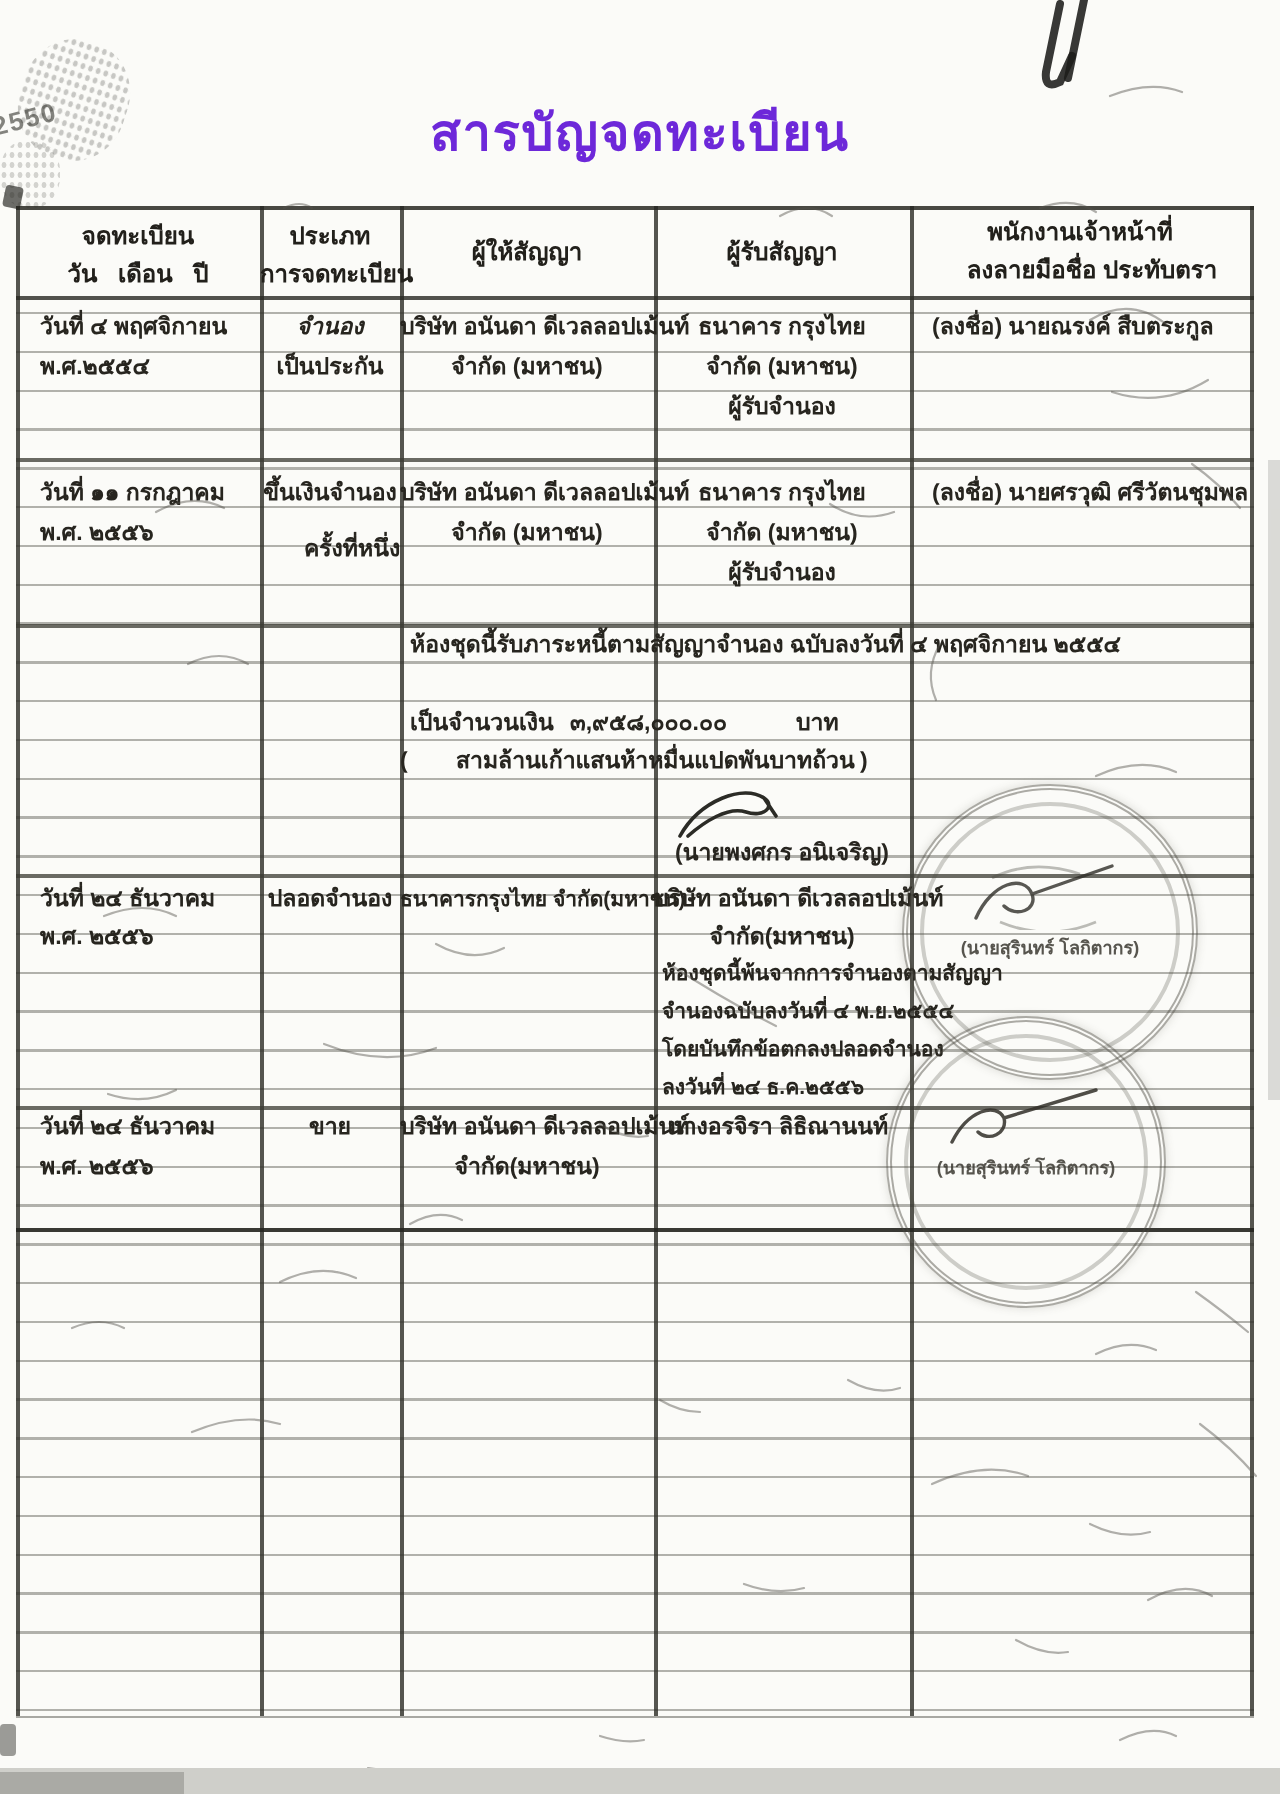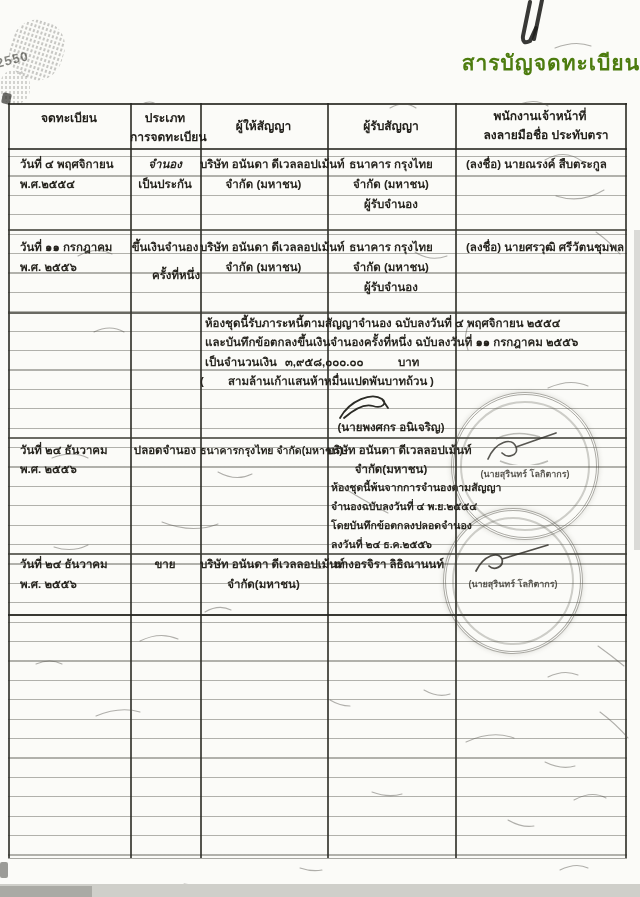--- a/index.html
+++ b/index.html
@@ -3,23 +3,23 @@
 <meta charset="utf-8">
 <style>
   html,body{margin:0;padding:0;background:#e8e8e4;}
   .page{
     position:relative; width:640px; height:897px; margin:0 auto;
     background:#fbfbf8; overflow:hidden;
     font-family:"Liberation Sans", sans-serif; color:#26241f;
   }
   .abs{position:absolute; white-space:nowrap;}
   .title{
-    left:0; right:0; top:46px; text-align:right;
-    font-family:"Liberation Serif", serif; font-size:21px; font-weight:bold;
-    letter-spacing:1px; color:#4d7c0f;
+    left:0; right:0; top:46px; text-align:center;
+    font-family:"Liberation Serif", serif; font-size:25px; font-weight:bold;
+    letter-spacing:1px; color:#6d28d9;
   }
   
   .vline{position:absolute; top:103px; width:2px; height:755px; background:rgba(48,48,42,.82);}
   .hline{position:absolute; left:8px; width:619px; background:rgba(58,58,50,.75);}
   .ruled{
     position:absolute; left:8px; top:148px; width:619px; height:710px;
     background:repeating-linear-gradient(
       to bottom,
       transparent 0px, transparent 8px,
       rgba(96,96,88,.48) 8px, rgba(96,96,88,.48) 9.2px,
@@ -85,20 +85,21 @@
   <div class="hline" style="top:103px;height:2.4px;background:rgba(40,40,34,.85);"></div>
   <div class="hline" style="top:148px;height:2px;background:rgba(40,40,34,.8);"></div>
   <div class="hline" style="top:229px;height:1.6px;"></div>
   <div class="hline" style="top:312px;height:1.6px;"></div>
   <div class="hline" style="top:437px;height:1.6px;"></div>
   <div class="hline" style="top:553px;height:1.6px;"></div>
   <div class="hline" style="top:614px;height:2.2px;background:rgba(36,36,30,.9);"></div>
   <div class="hline" style="top:858px;height:1.2px;background:rgba(100,100,92,.55);"></div>
 
   <div class="abs hdr ctr" style="left:8px;width:122px;top:108px;">จดทะเบียน</div>
+  <div class="abs hdr ctr" style="left:8px;width:122px;top:127px;word-spacing:7px;">วัน เดือน ปี</div>
   <div class="abs hdr ctr" style="left:130px;width:70px;top:108px;">ประเภท</div>
   <div class="abs hdr ctr" style="left:130px;width:70px;top:127px;">การจดทะเบียน</div>
   <div class="abs hdr ctr" style="left:200px;width:127px;top:116px;">ผู้ให้สัญญา</div>
   <div class="abs hdr ctr" style="left:327px;width:128px;top:116px;text-align:center;">ผู้รับสัญญา</div>
   <div class="abs hdr ctr" style="left:455px;width:170px;top:106px;">พนักงานเจ้าหน้าที่</div>
   <div class="abs hdr ctr" style="left:455px;width:182px;top:125px;">ลงลายมือชื่อ ประทับตรา</div>
 
   <div class="abs cell" style="left:20px;top:157px;">วันที่ ๔ พฤศจิกายน</div>
   <div class="abs cell" style="left:20px;top:177px;">พ.ศ.๒๕๕๔</div>
   <div class="abs cell ctr" style="left:130px;width:70px;top:157px;font-style:italic;">จำนอง</div>
@@ -115,21 +116,20 @@
   <div class="abs cell ctr" style="left:130px;width:70px;top:240px;">ขึ้นเงินจำนอง</div>
   <div class="abs cell ctr" style="left:130px;width:92px;top:268px;">ครั้งที่หนึ่ง</div>
   <div class="abs cell ctr" style="left:200px;width:127px;top:240px;">บริษัท อนันดา ดีเวลลอปเม้นท์</div>
   <div class="abs cell ctr" style="left:200px;width:127px;top:260px;">จำกัด (มหาชน)</div>
   <div class="abs cell ctr" style="left:327px;width:128px;top:240px;">ธนาคาร กรุงไทย</div>
   <div class="abs cell ctr" style="left:327px;width:128px;top:260px;">จำกัด (มหาชน)</div>
   <div class="abs cell ctr" style="left:327px;width:128px;top:280px;">ผู้รับจำนอง</div>
   <div class="abs cell" style="left:466px;top:240px;">(ลงชื่อ) นายศรวุฒิ ศรีวัตนชุมพล</div>
 
   <div class="abs cell" style="left:205px;top:316px;">ห้องชุดนี้รับภาระหนี้ตามสัญญาจำนอง ฉบับลงวันที่ ๔ พฤศจิกายน ๒๕๕๔</div>
-  <div class="abs cell" style="left:205px;top:335px;">และบันทึกข้อตกลงขึ้นเงินจำนองครั้งที่หนึ่ง ฉบับลงวันที่ ๑๑ กรกฎาคม ๒๕๕๖</div>
   <div class="abs cell" style="left:205px;top:355px;">เป็นจำนวนเงิน</div>
   <div class="abs cell" style="left:285px;top:355px;">๓,๙๕๘,๐๐๐.๐๐</div>
   <div class="abs cell" style="left:398px;top:355px;">บาท</div>
   <div class="abs cell" style="left:200px;top:374px;">(</div>
   <div class="abs cell" style="left:228px;top:374px;">สามล้านเก้าแสนห้าหมื่นแปดพันบาทถ้วน</div>
   <div class="abs cell" style="left:430px;top:374px;">)</div>
   <svg class="abs" style="left:336px;top:392px;" width="62" height="30" viewBox="0 0 62 30">
     <path d="M4,26 C14,8 36,0 46,7 C52,11 46,17 37,14 C28,11 16,19 8,26 M46,7 L52,16" fill="none" stroke="#2b2b26" stroke-width="1.8" stroke-linecap="round"></path>
   </svg>
   <div class="abs cell ctr" style="left:320px;width:142px;top:420px;">(นายพงศกร อนิเจริญ)</div>

